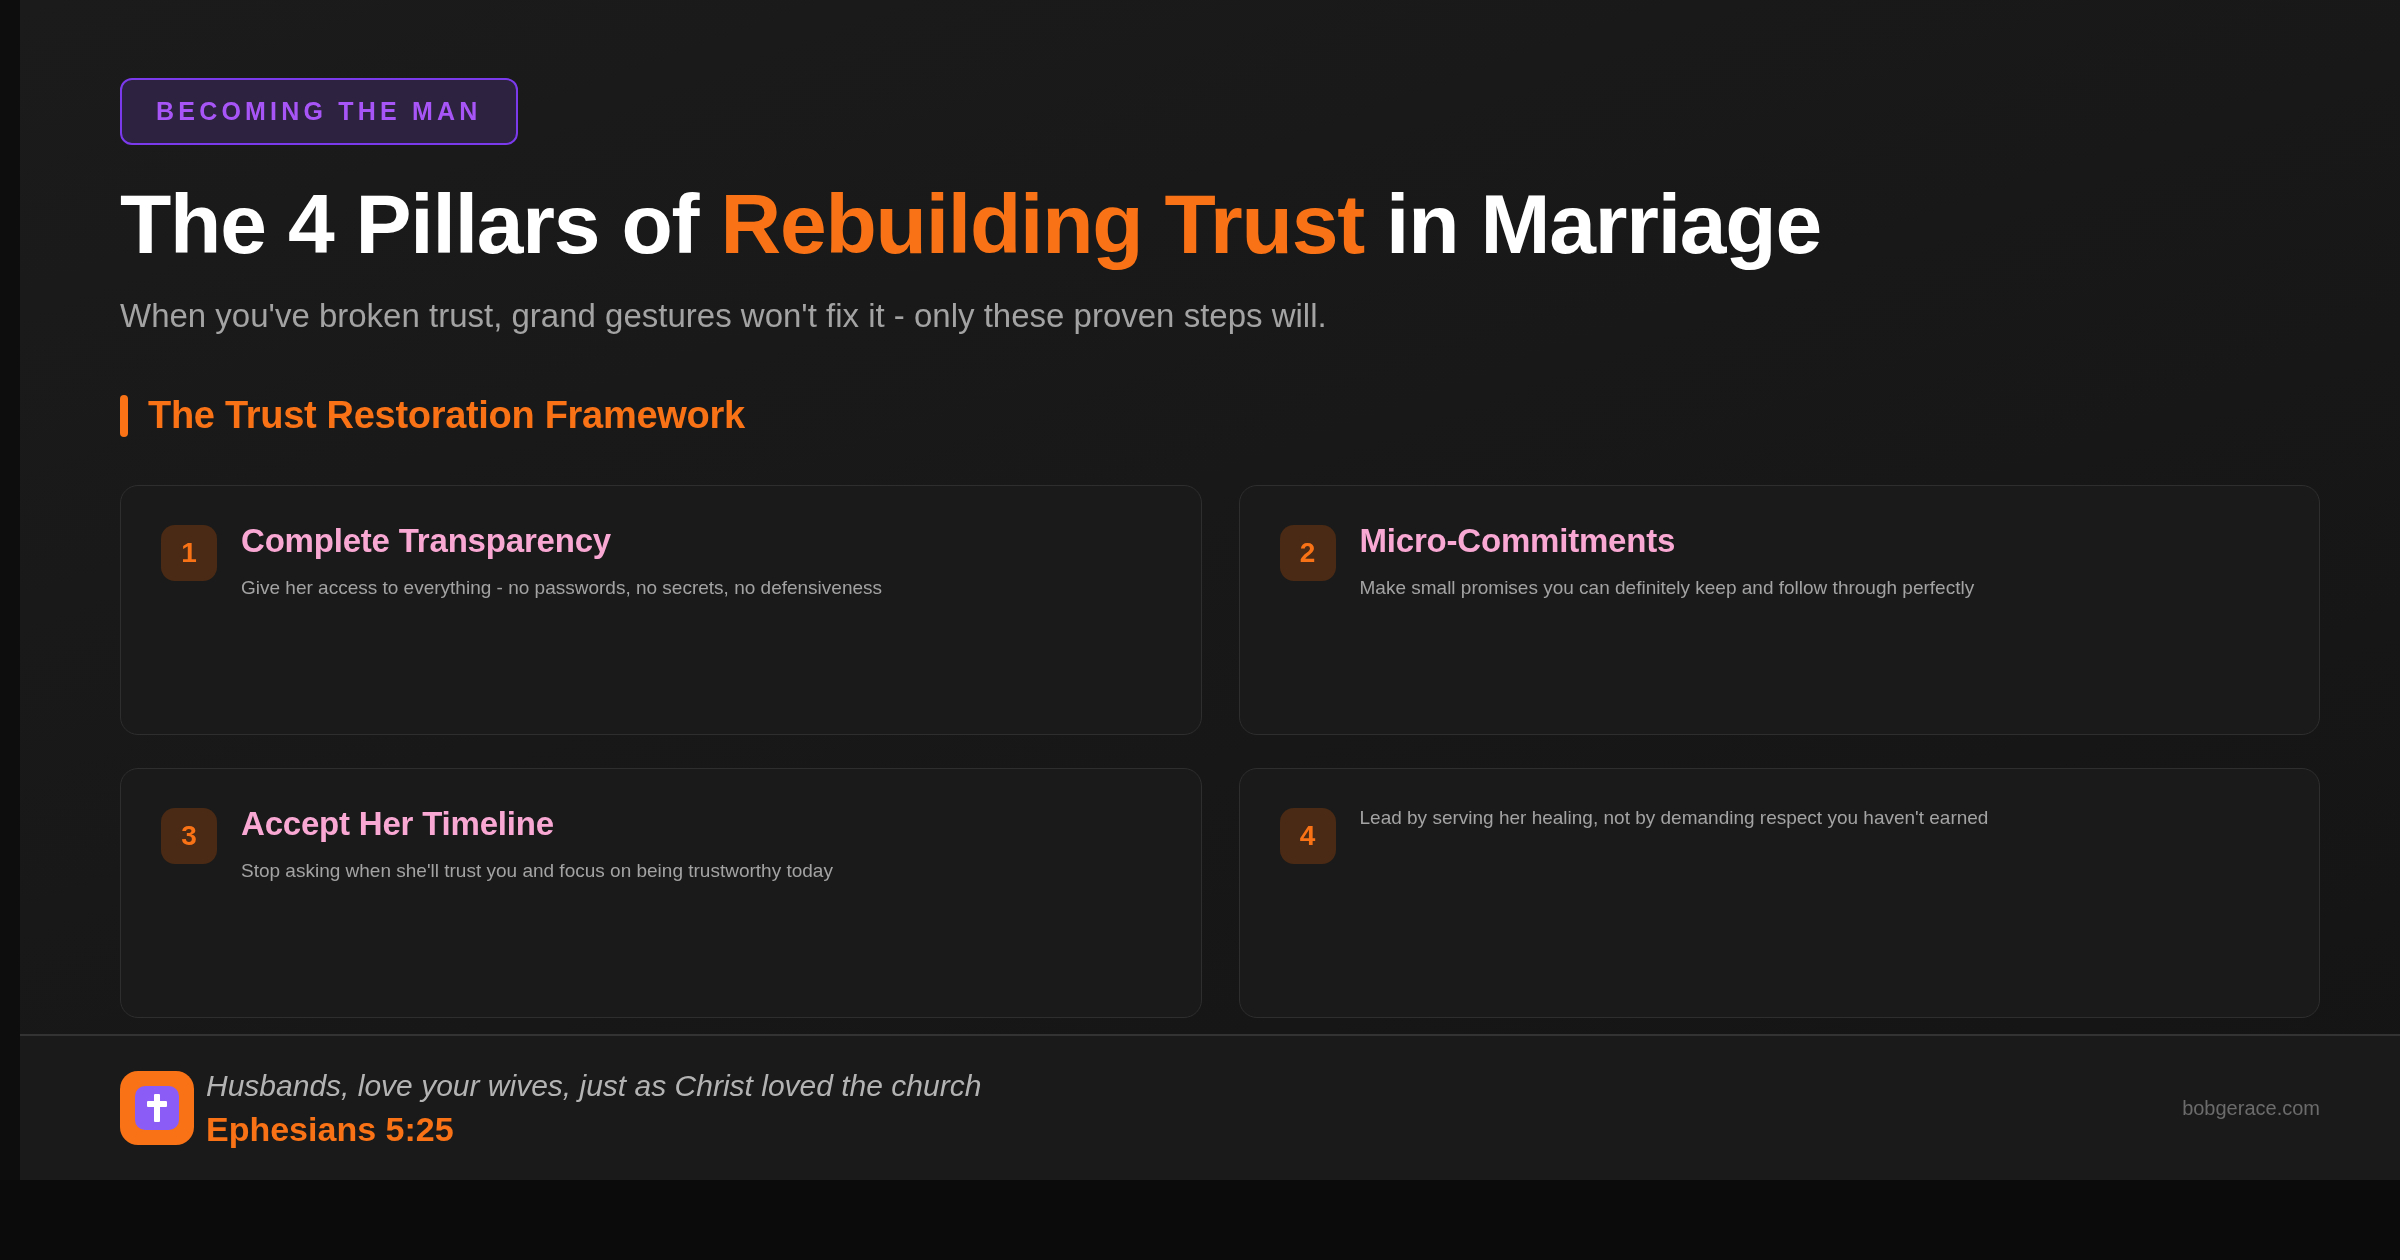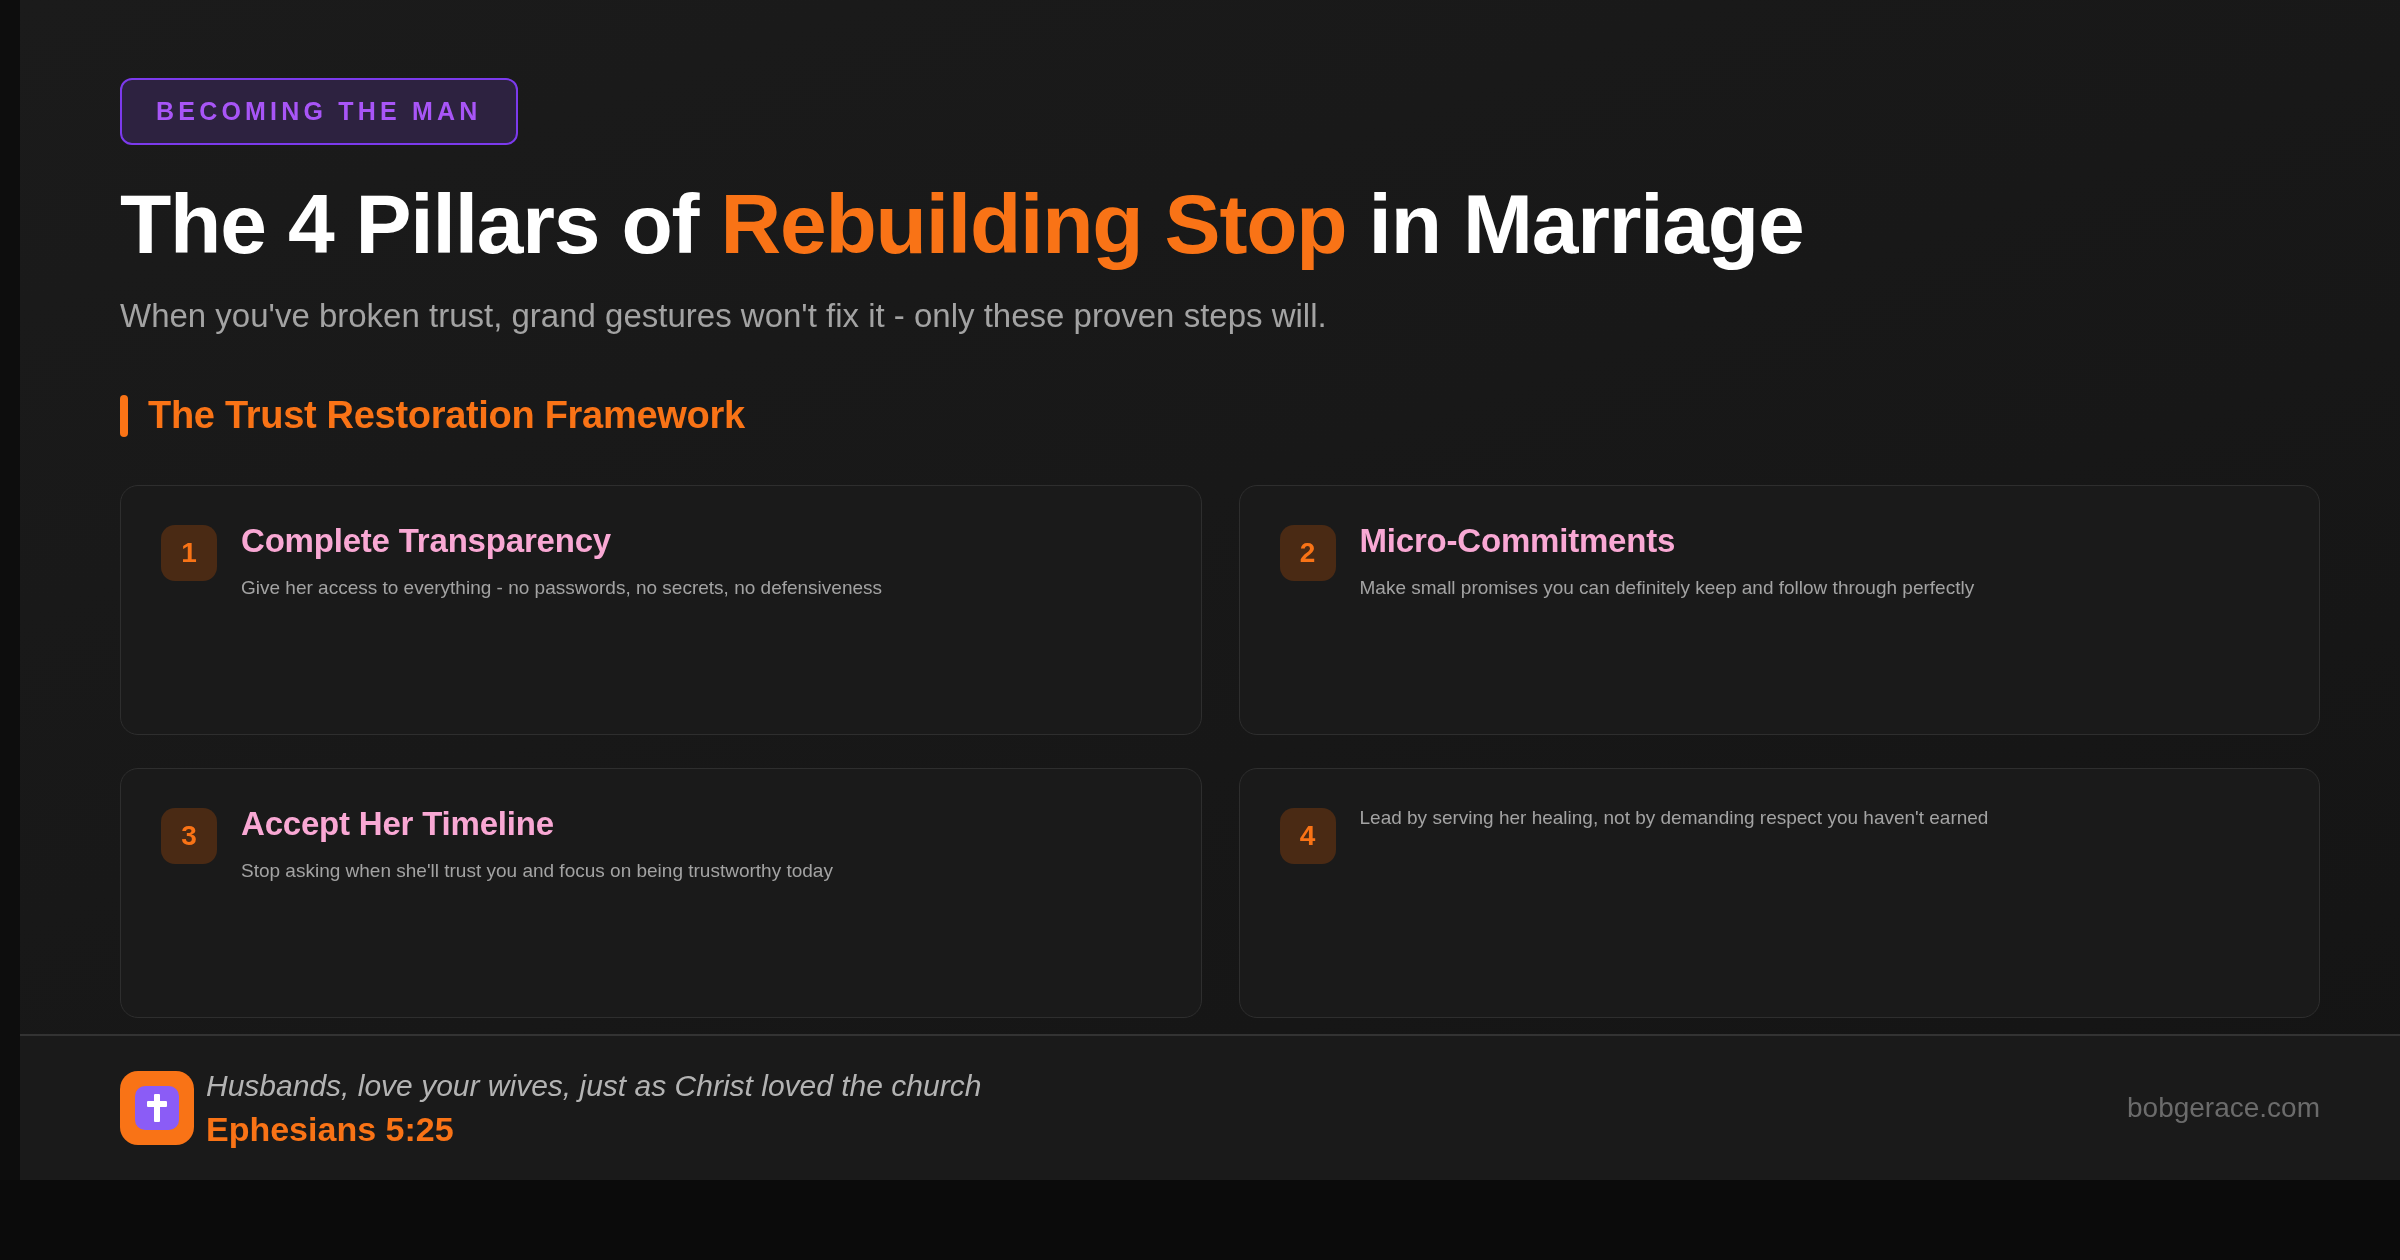--- a/index.html
+++ b/index.html
@@ -152,42 +152,42 @@
     color:#b3b3b3;
     line-height:1.25;
     margin-bottom:5px;
   }
   .scripture-ref {
     font-size:34px;
     font-weight:bold;
     color:#f97316;
   }
   .site-url {
-    font-size:28px;
+    font-size:20px;
     color:#6b6b6b;
   }
   .under-strip {
     position:absolute;
     left:0; top:1180px;
     width:2400px; height:80px;
     background:#0b0b0b;
   }
 </style>
 </head>
 <body>
 
 <div class="slide">
 
   <div class="body-area">
 
     <div class="eyebrow">
       <span class="eyebrow-label">BECOMING THE MAN</span>
     </div>
 
-    <h1 class="headline"><span>The 4 Pillars of </span><span class="hl">Rebuilding Stop</span><span> in Marriage</span></h1>
+    <h1 class="headline"><span>The 4 Pillars of </span><span class="hl">Rebuilding Trust</span><span> in Marriage</span></h1>
 
     <p class="subhead">When you've broken trust, grand gestures won't fix it - only these proven steps will.</p>
 
     <div class="section-title-row">
       <span class="section-bar"></span>
       <span class="section-title">The Trust Restoration Framework</span>
     </div>
 
     <div class="card-grid">
 

